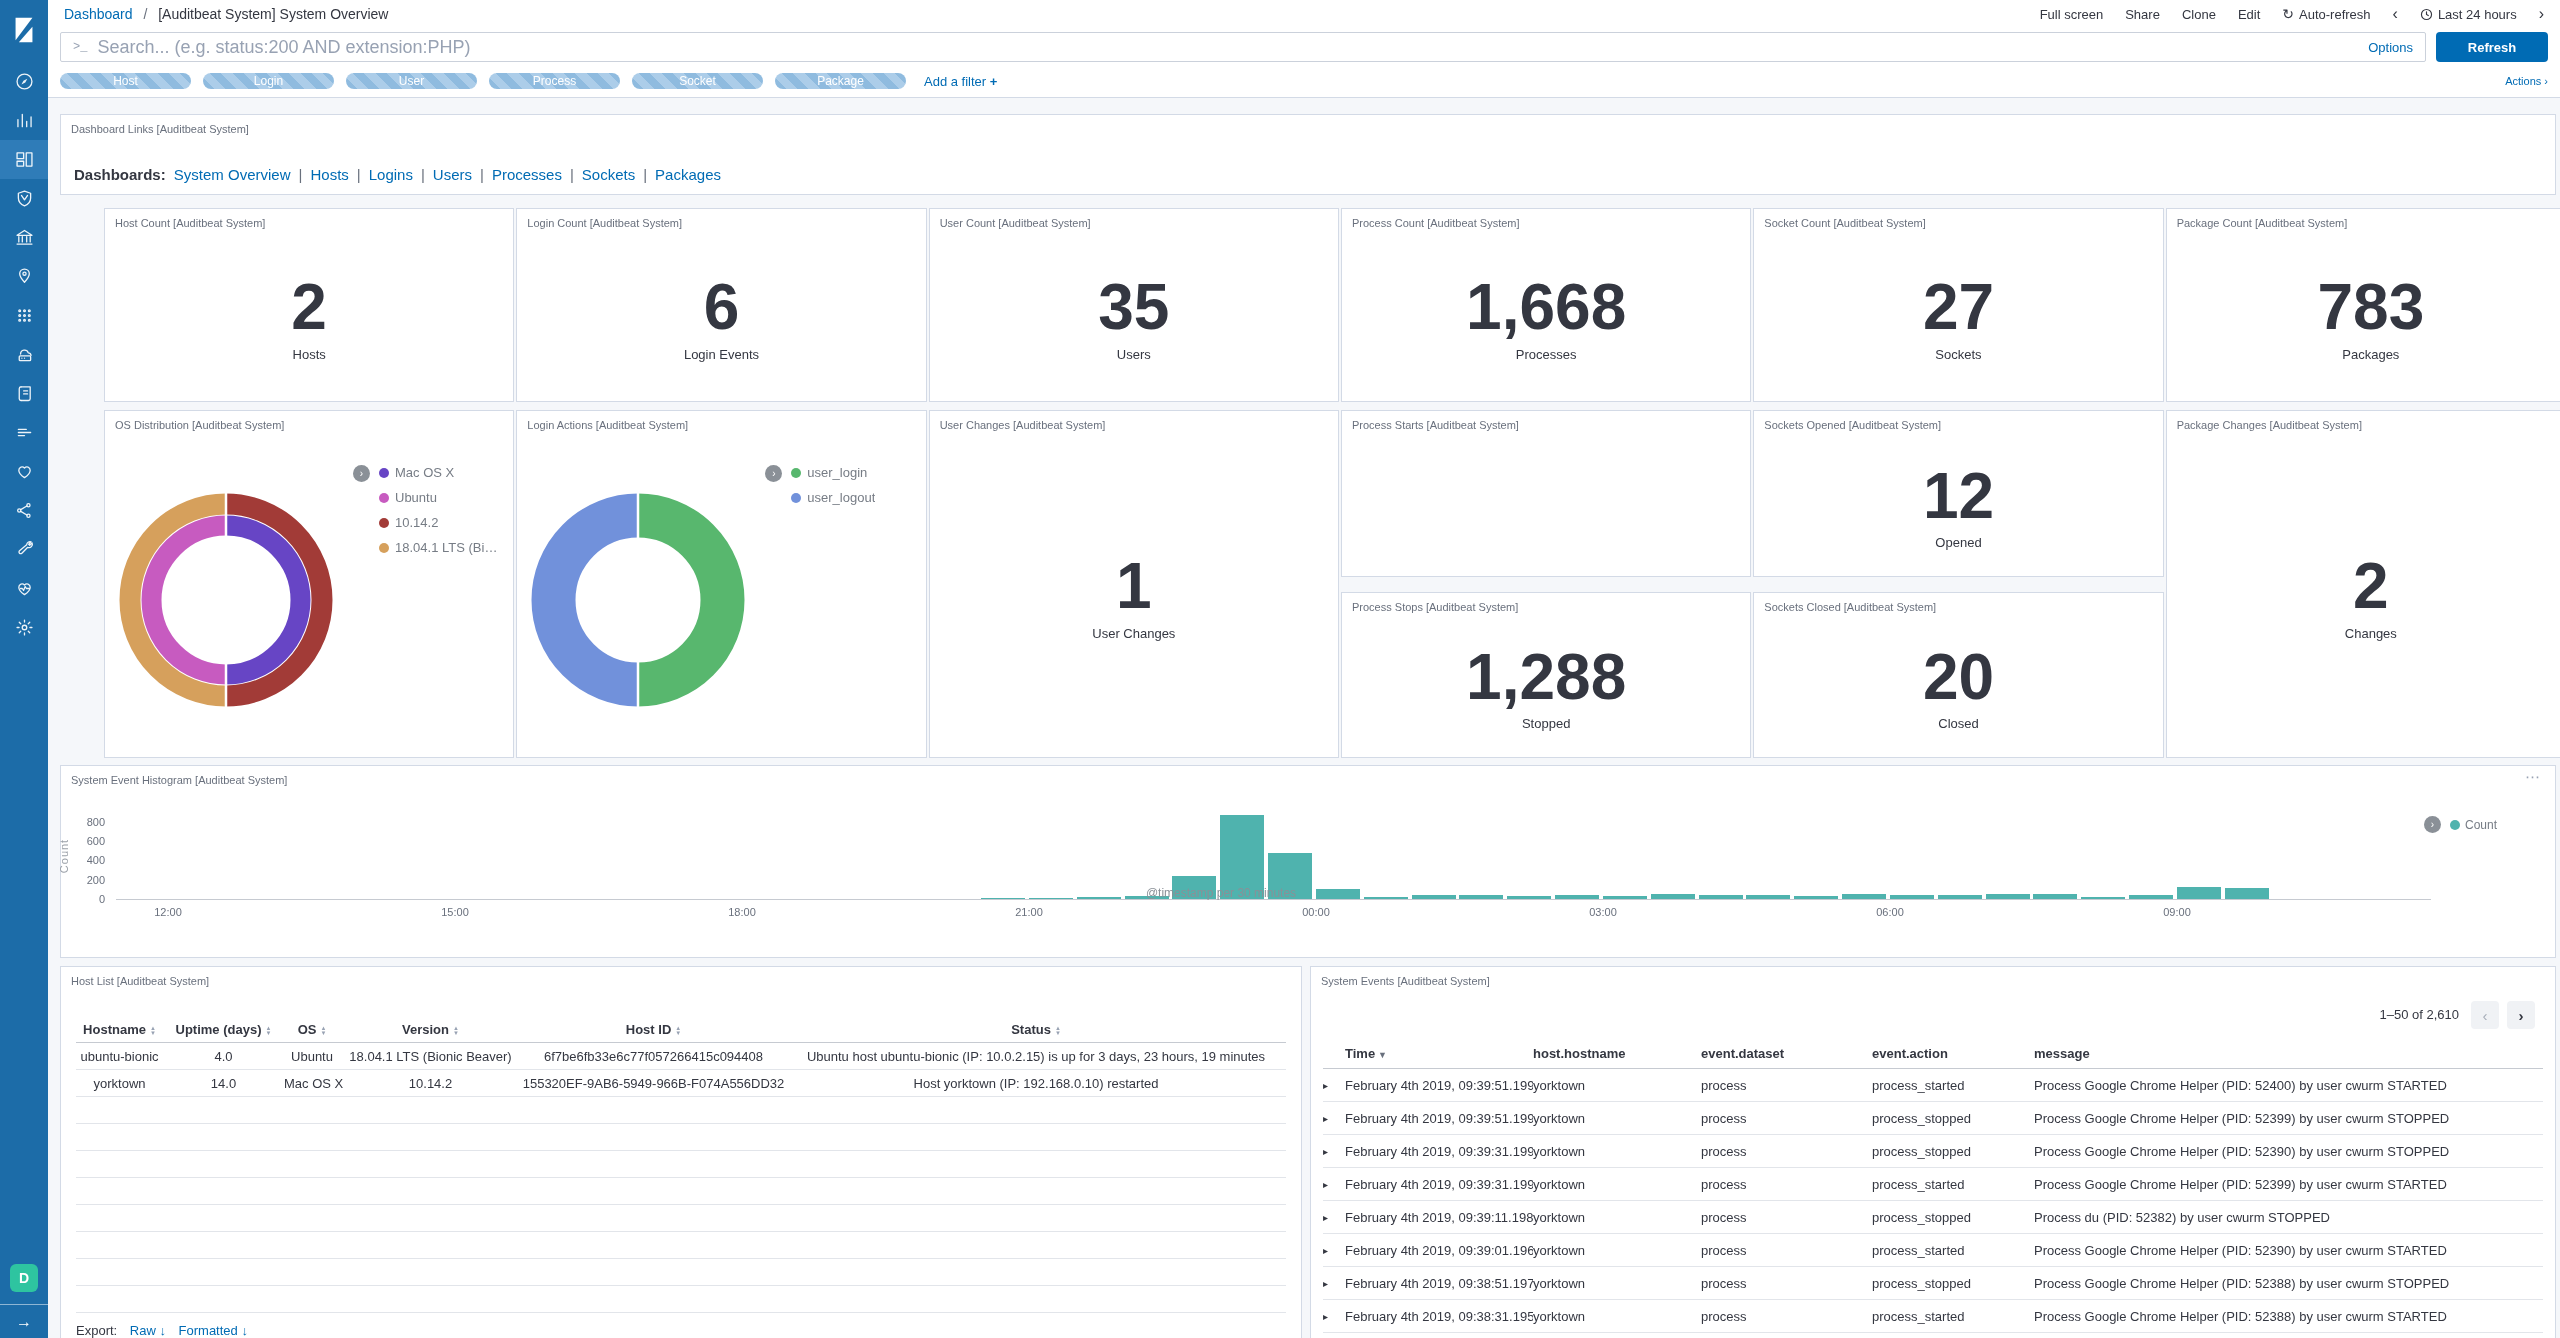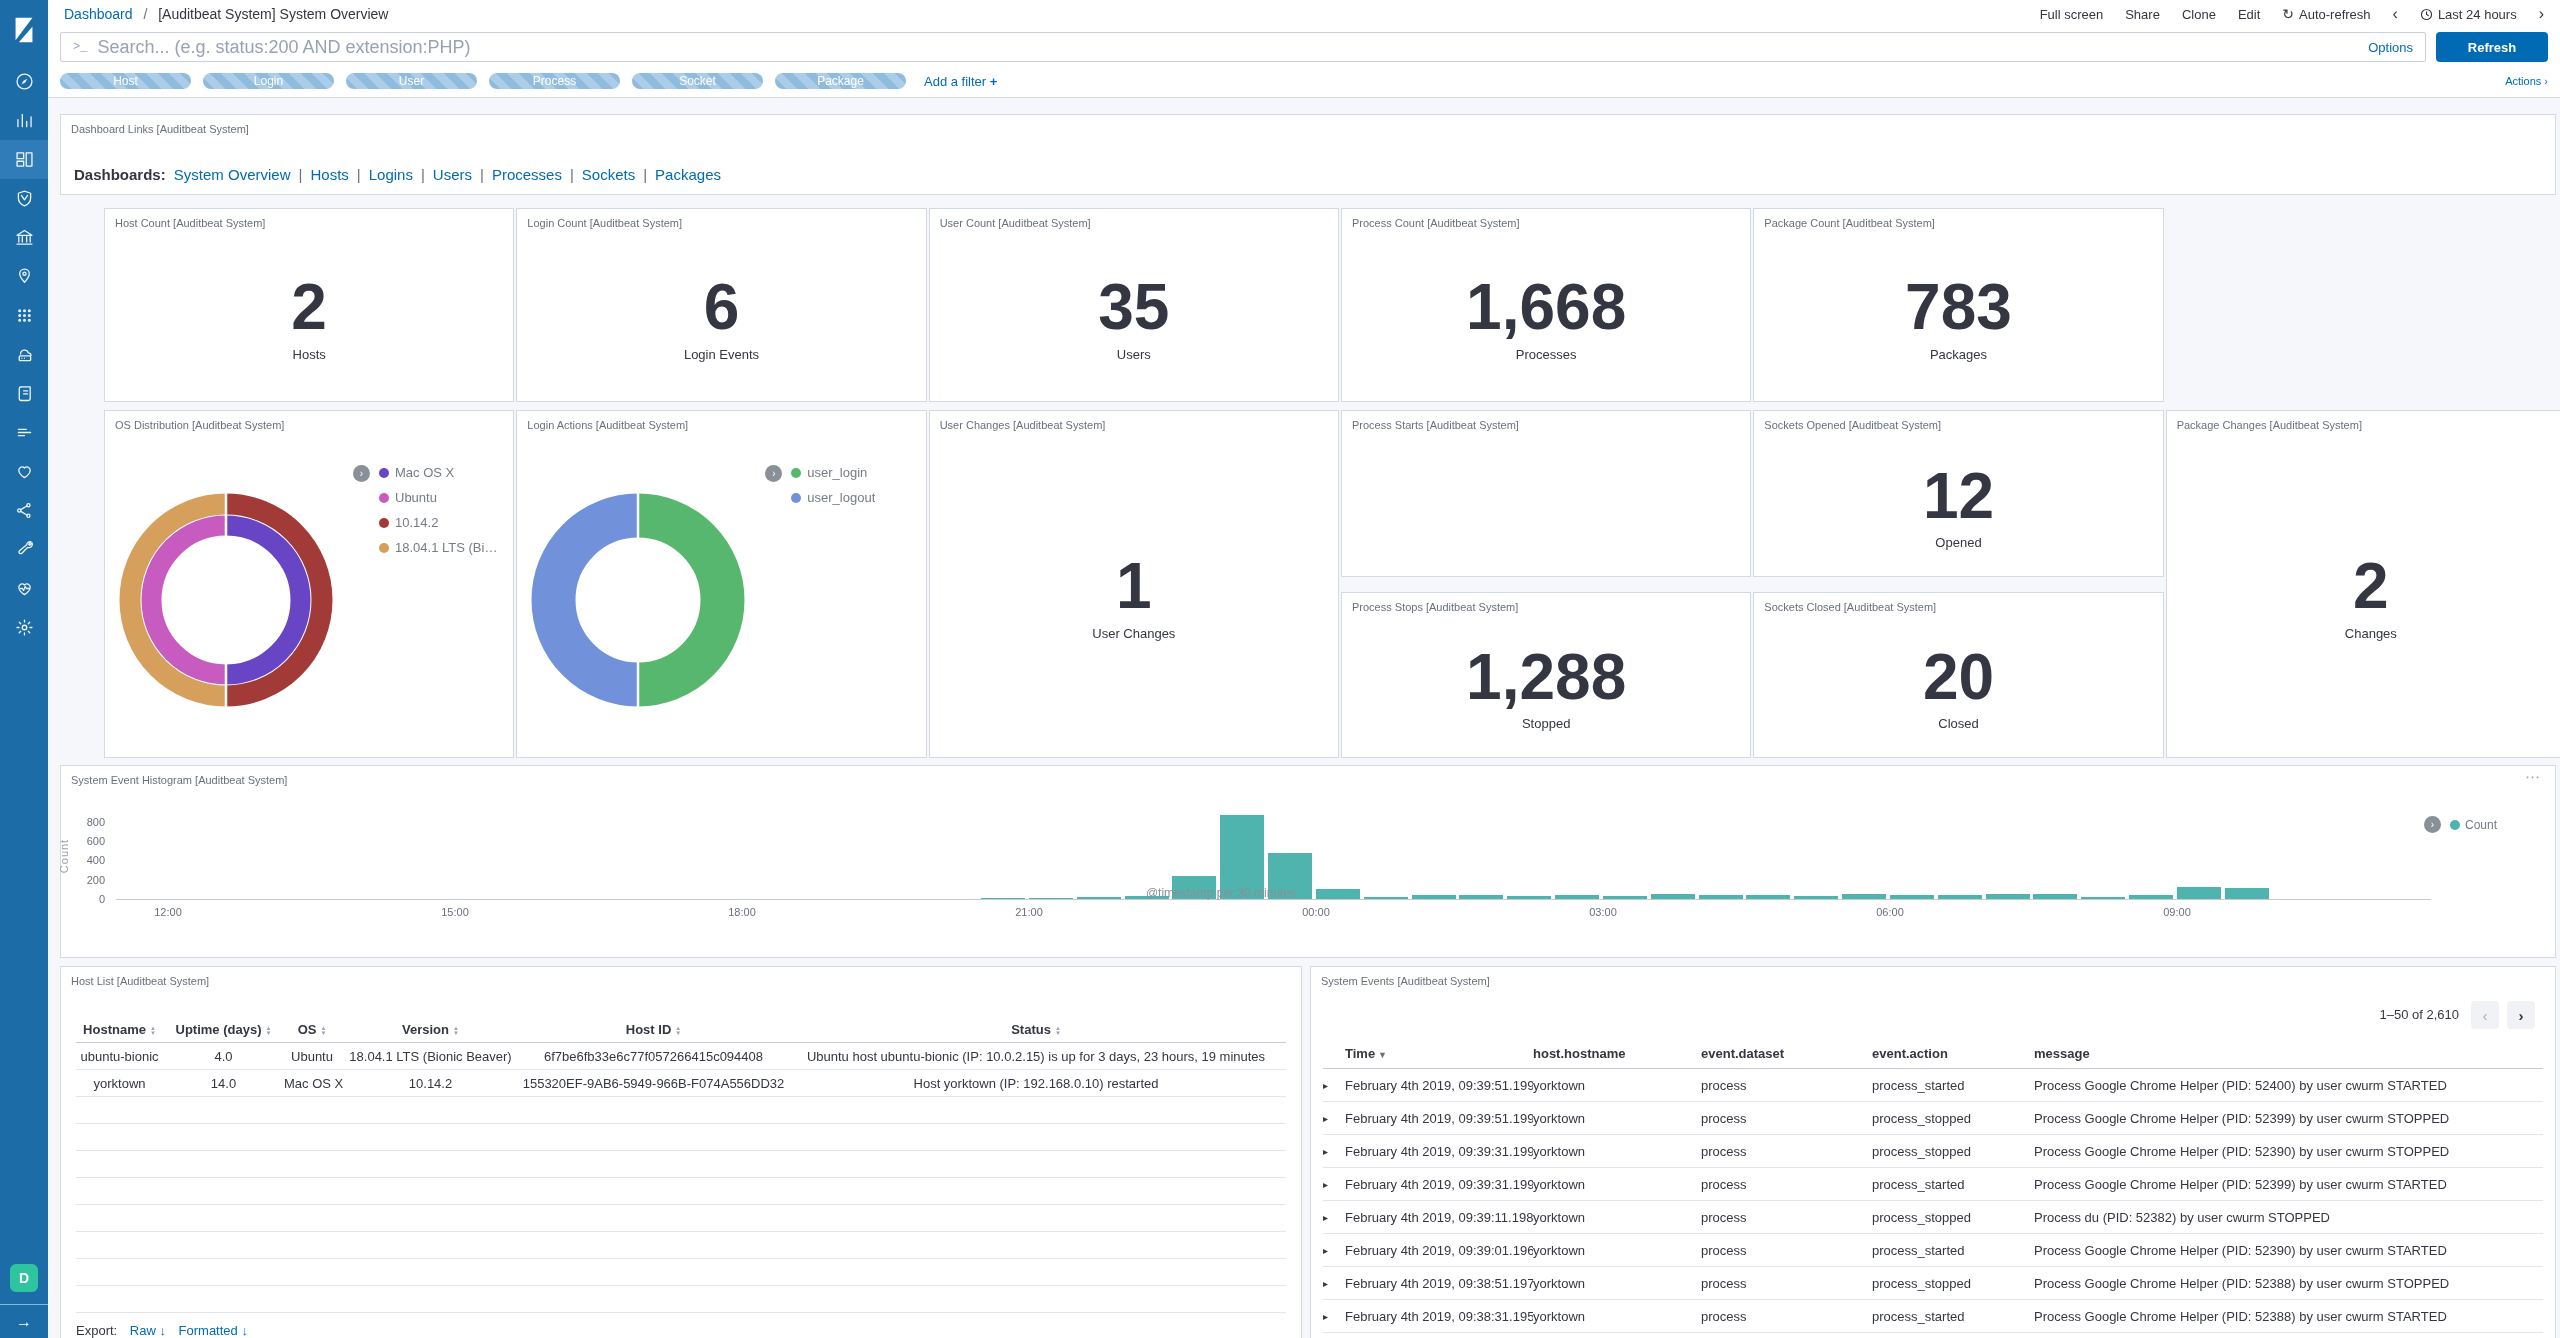--- a/index.html
+++ b/index.html
@@ -321,20 +321,27 @@
           <div class="metric-body">
             <div class="metric-value">35</div>
             <div class="metric-label">Users</div>
           </div>
         </div>
         <div class="panel">
           <div class="ptitle">Process Count [Auditbeat System]</div>
           <div class="metric-body">
             <div class="metric-value">1,668</div>
             <div class="metric-label">Processes</div>
+          </div>
+        </div>
+        <div class="panel">
+          <div class="ptitle">Socket Count [Auditbeat System]</div>
+          <div class="metric-body">
+            <div class="metric-value">27</div>
+            <div class="metric-label">Sockets</div>
           </div>
         </div>
         <div class="panel">
           <div class="ptitle">Package Count [Auditbeat System]</div>
           <div class="metric-body">
             <div class="metric-value">783</div>
             <div class="metric-label">Packages</div>
           </div>
         </div>
       </div>

